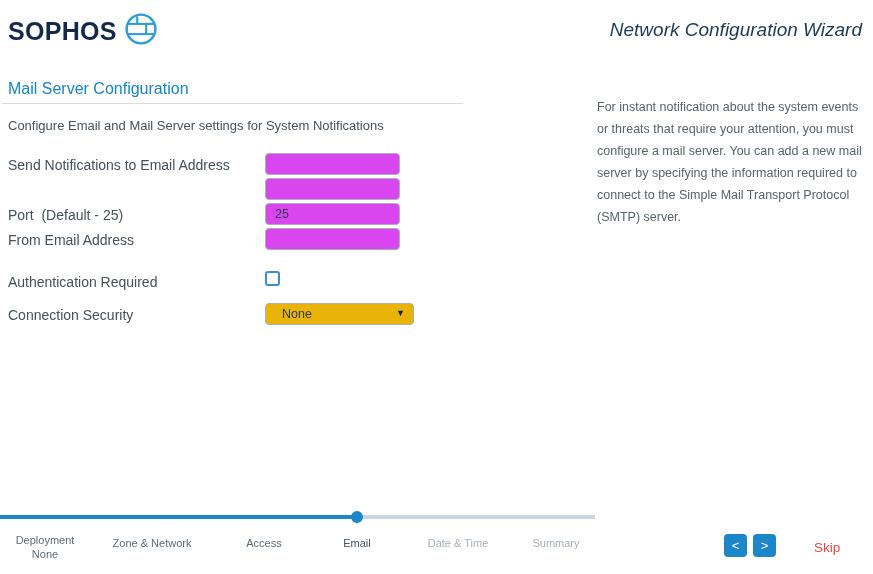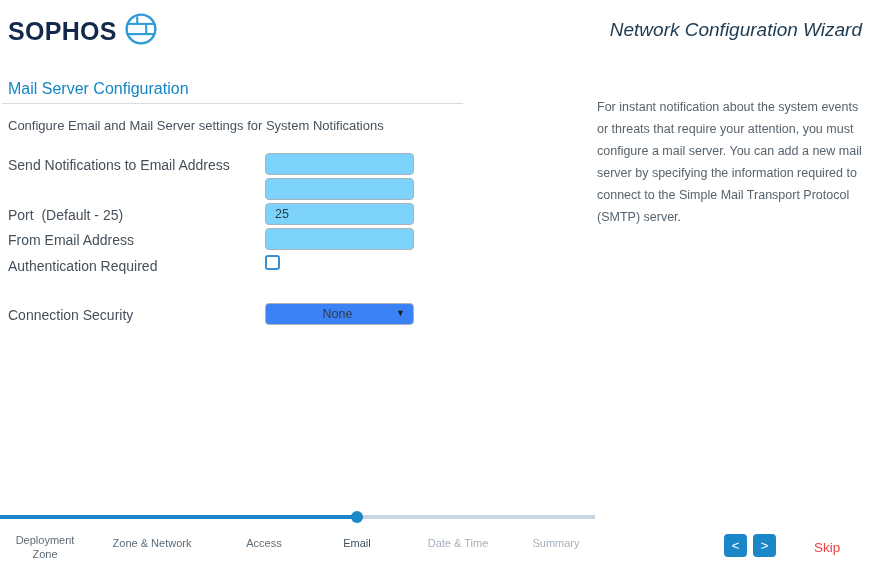--- a/index.html
+++ b/index.html
@@ -18,41 +18,40 @@
 
   
   .page-heading { position:absolute; left:8px; top:80px; font-size:16px; color:#1585c5; }
   .heading-divider { position:absolute; left:2px; top:103px; width:461px; height:1px; background:#d8dbdd; }
   .page-subheading { position:absolute; left:8px; top:118px; font-size:13px; color:#45525d; }
 
   .field-row { position:absolute; left:8px; width:406px; height:22px; }
   .row-0 { top:153px; } .row-1 { top:178px; } .row-2 { top:203px; } .row-3 { top:228px; }
   .field-label { position:absolute; left:0; top:4px; font-size:14px; color:#44505a; white-space:pre-wrap; }
   .text-input {
-    position:absolute; left:257px; top:0; width:149px; height:22px;
+    position:absolute; left:257px; top:0; width:135px; height:22px;
     border:1px solid #a9b2b8; border-radius:4px; padding:0 9px;
-    font-size:12.5px; color:#2c3e4c; outline:none; background:#7dd3fc;
+    font-size:12.5px; color:#2c3e4c; outline:none; background:#d946ef;
     font-family:"Liberation Sans", sans-serif;
   }
 
-  .checkbox-row { position:absolute; left:8px; top:254px; width:406px; height:18px; }
+  .checkbox-row { position:absolute; left:8px; top:270px; width:406px; height:18px; }
   .checkbox {
     position:absolute; left:257px; top:1px; width:15px; height:15px;
     appearance:none; -webkit-appearance:none; border:2px solid #3a8fd1;
     border-radius:3px; background:#fff; margin:0; cursor:pointer;
   }
 
   .select-row { position:absolute; left:8px; top:303px; width:406px; height:22px; }
   .select-wrap { position:absolute; left:257px; top:0; width:149px; height:22px; }
   .select-wrap select {
     width:100%; height:100%; appearance:none; -webkit-appearance:none;
     border:1px solid #a9b2b8; border-radius:4px; padding:0 20px 0 16px;
-    font-size:12.5px; color:#2c3e4c; background:#3b82f6; outline:none;
+    font-size:12.5px; color:#2c3e4c; background:#eab308; outline:none;
     font-family:"Liberation Sans", sans-serif;
-    text-align:center;
   }
   .select-arrow { position:absolute; right:9px; top:5px; font-size:9px; color:#1a1a1a; pointer-events:none; }
 
   
   .info-panel { position:absolute; left:597px; top:96px; width:272px; font-size:12.5px; line-height:22px; color:#57636d; }
 
   
   .progress { position:absolute; left:0; top:515px; width:595px; height:4px; background:#c9d6e2; }
   .progress-fill { position:absolute; left:0; top:0; height:4px; background:#1b87c9; width:60%; }
   .progress-dot { position:absolute; right:-6px; top:-4px; width:12px; height:12px; border-radius:50%; background:#1b87c9; }
@@ -128,21 +127,21 @@
 </div>
 
 <div class="info-panel">For instant notification about the system events or threats that require your attention, you must configure a mail server. You can add a new mail server by specifying the information required to connect to the Simple Mail Transport Protocol (SMTP) server.</div>
 
 <div class="progress">
   <div class="progress-fill" style="width: 60%;">
     <div class="progress-dot"></div>
   </div>
 </div>
 
-<div class="step step-0">Deployment Zone</div>
+<div class="step step-0">Deployment None</div>
 <div class="step step-1">Zone &amp; Network</div>
 <div class="step step-2">Access</div>
 <div class="step step-3 current">Email</div>
 <div class="step step-4 upcoming">Date &amp; Time</div>
 <div class="step step-5 upcoming">Summary</div>
 
 <button class="nav-button back-button">&lt;</button>
 <button class="nav-button next-button">&gt;</button>
 <span class="skip-link">Skip</span>
 

